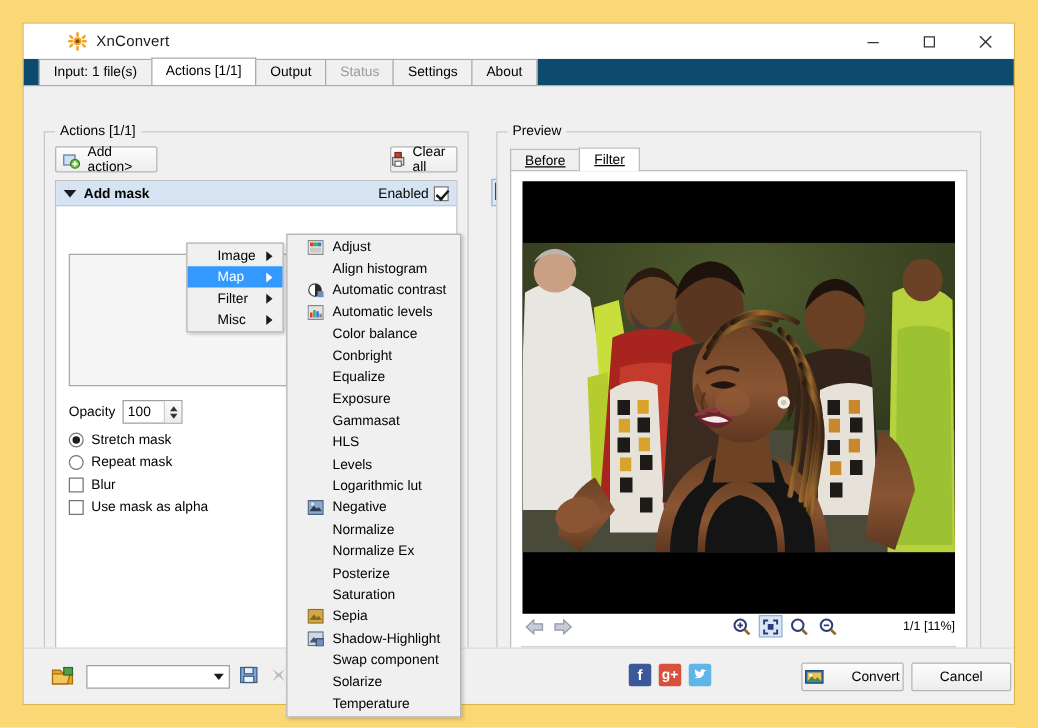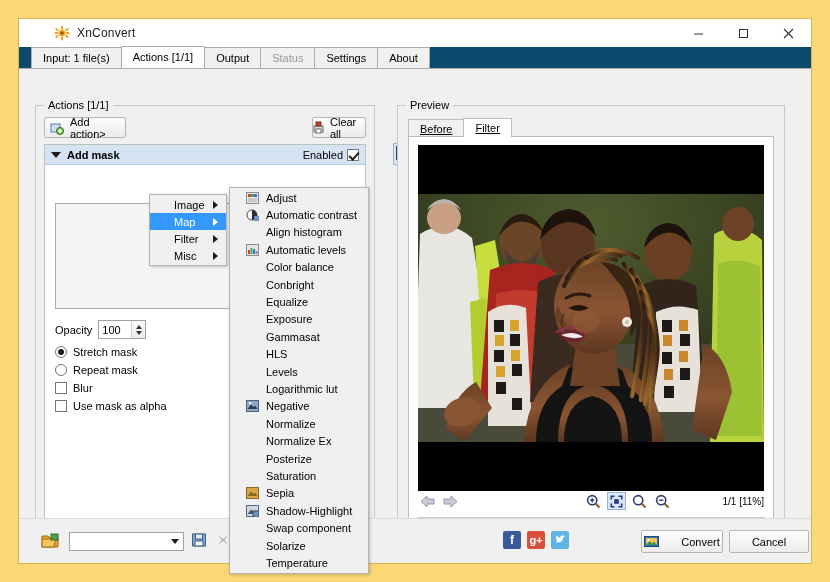--- a/index.html
+++ b/index.html
@@ -611,32 +611,32 @@
               <rect x="0.5" y="0.5" width="12" height="11" fill="#e9e9e9" stroke="#8a8a8a"></rect>
               <rect x="2" y="2" width="3" height="3" fill="#e23b3b"></rect>
               <rect x="5" y="2" width="3" height="3" fill="#3bb54a"></rect>
               <rect x="8" y="2" width="3" height="3" fill="#3b6fe2"></rect>
               <rect x="2" y="6" width="9" height="4" fill="#c9c9c9"></rect>
             </svg>
           </span>
           <span class="mi-label">Adjust</span>
         </div>
         <div class="mi">
+          <span class="mi-icon"></span>
+          <span class="mi-label">Align histogram</span>
+        </div>
+        <div class="mi">
           <span class="mi-icon">
             <svg width="13" height="12" viewBox="0 0 13 12">
               <circle cx="6" cy="6" r="5" fill="#fff" stroke="#4a4a4a"></circle>
               <path d="M6 1 a5 5 0 0 1 0 10z" fill="#2b2b2b"></path>
               <rect x="8" y="7" width="5" height="5" fill="#6f8fc0"></rect>
             </svg>
           </span>
           <span class="mi-label">Automatic contrast</span>
-        </div>
-        <div class="mi">
-          <span class="mi-icon"></span>
-          <span class="mi-label">Align histogram</span>
         </div>
         <div class="mi">
           <span class="mi-icon">
             <svg width="13" height="12" viewBox="0 0 13 12">
               <rect x="0.5" y="0.5" width="12" height="11" fill="#e4e4e4" stroke="#8a8a8a"></rect>
               <rect x="2" y="6" width="2" height="4" fill="#e23b3b"></rect>
               <rect x="4.5" y="4" width="2" height="6" fill="#3bb54a"></rect>
               <rect x="7" y="5" width="2" height="5" fill="#3b6fe2"></rect>
               <rect x="9.5" y="7" width="2" height="3" fill="#888"></rect>
             </svg>

